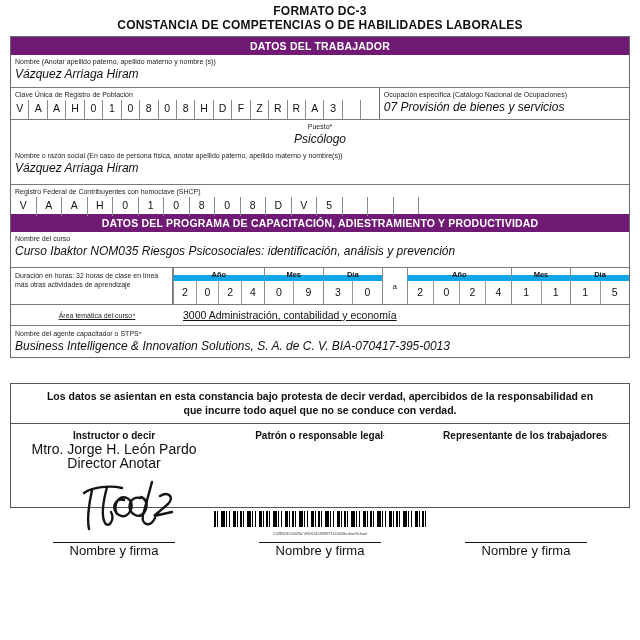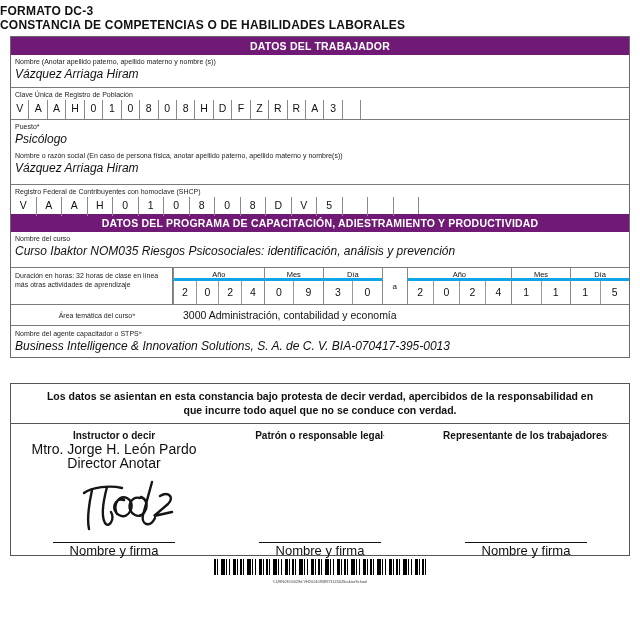--- a/index.html
+++ b/index.html
@@ -1,66 +1,66 @@
 <!DOCTYPE html>
 <html><head>
 <meta charset="utf-8">
 <style>
   * { margin:0; padding:0; box-sizing:border-box; }
   html,body { width:640px; height:640px; background:#fff; font-family:"Liberation Sans", sans-serif; color:#111; }
   .page { position:relative; width:640px; height:640px; overflow:hidden; }
 
   
-  .title { padding-top:4px; font-weight:bold; font-size:12px; line-height:14px; letter-spacing:.2px; }
+  .title { padding-top:4px; text-align:center; font-weight:bold; font-size:12px; line-height:14px; letter-spacing:.2px; }
 
   
   .formbox { margin:4px 10px 0 10px; border:1px solid #6a6a6a; background:#fff; }
   .secbar { background:#701a75; color:#fff; font-weight:bold; font-size:10.5px; text-align:center; line-height:18px; height:18px; letter-spacing:.2px; }
   .lbl { font-size:7px; color:#222; padding:2px 4px 0 4px; line-height:9px; white-space:nowrap; overflow:hidden; }
   .val { font-size:12px; padding:2px 4px 3px 4px; line-height:13px; white-space:nowrap; overflow:hidden;font-style:italic; }
   .bb { border-bottom:1px solid #7a7a7a; }
 
   .f-name { height:33px; }
   .f-company { height:36px; }
   .f-course { height:36px; }
-  .f-puesto { height:29px; }
+  .f-puesto { height:29px;text-align:center; }
   .f-rfc { height:29px; }
   .f-agent { height:31px; }
 
   .split { display:flex; height:32px; }
   .curp-cell { width:59.5%; }
   .occ-cell { flex:1; border-left:1px solid #6a6a6a; }
 
   .cells { display:flex; height:19px; margin-top:1px; }
   .cells .cell { flex:1; text-align:center; font-size:10.5px; line-height:17px; }
   .cells .cell + .cell { border-left:1px solid #8a8a8a; }
   .cells-rfc { width:66%; border-right:1px solid #8a8a8a; }
 
   
   .period-row { display:flex; height:37px; border-bottom:1px solid #7a7a7a; }
   .dur { width:162px; border-right:1px solid #7a7a7a; font-size:7px; line-height:9px; padding:3px 4px; color:#222; }
   .per { width:80px; position:relative; font-size:7.5px; }
   .per .plabel { padding:3px 0 0 4px; line-height:9px; }
   .per .de { position:absolute; right:3px; bottom:4px; font-size:6.5px; }
   .dategrid { flex:1; display:grid; grid-template-columns:4fr 2.6fr 2.6fr 1.1fr 4.6fr 2.6fr 2.6fr; grid-template-rows:13px 1fr; }
-  .dgh { grid-row:1; border-left:1px solid #8a8a8a; border-bottom:3px solid #0ea5e9; font-size:7.5px; text-align:center; line-height:13px; }
+  .dgh { grid-row:1; border-left:1px solid #8a8a8a; border-bottom:6px solid #0ea5e9; font-size:7.5px; text-align:center; line-height:13px;font-weight:bold; }
   .dga { grid-row:1 / 3; grid-column:4; border-left:1px solid #8a8a8a; font-size:8px; display:flex; align-items:center; justify-content:center; }
   .dgc { grid-row:2; border-left:1px solid #8a8a8a; display:flex; }
   .dgc .cell { flex:1; text-align:center; font-size:10.5px; line-height:22px; }
   .dgc .cell + .cell { border-left:1px solid #9a9a9a; }
   .dgc5 { grid-column:5; }
 
   
-  .area-row { display:flex; height:21px; align-items:center; border-bottom:1px solid #7a7a7a; }
+  .area-row { display:flex; height:21px; align-items:center; border-bottom:1px solid #7a7a7a;text-decoration:underline; }
   .area-lbl { width:172px; text-align:center; font-size:7px; color:#222; }
   .area-val { flex:1; font-size:10.5px; }
   .mk { font-size:5.5px; vertical-align:2px; }
 
   
-  .declbox { margin:25px 10px 0 10px; border:1.5px solid #555; height:173px; display:flex; flex-direction:column; }
+  .declbox { margin:25px 10px 0 10px; border:1.5px solid #555; height:125px; display:flex; flex-direction:column; }
   .decl-text { border-bottom:1px solid #555; padding:5px 26px 6px 26px; font-weight:bold; font-size:10.5px; line-height:14px; text-align:center; }
   .sig-row { flex:1; display:flex; padding-top:5px; }
   .sig-col { flex:1; display:flex; flex-direction:column; align-items:center; min-width:0; }
   .sig-title { font-weight:bold; font-size:10px; line-height:13px; white-space:nowrap; }
   .sig-name, .sig-role { font-size:14px; line-height:14px; }
   .sig-img { height:70px; margin-top:2px; align-self:center; transform:translateX(18px); }
   .sig-line { width:122px; border-top:1.5px solid #111; margin-top:auto; }
   .sig-cap { font-size:13px; line-height:12px; padding:2px 0 5px 0; }
 
   
@@ -109,20 +109,24 @@
             <span class="cell">D</span>
             <span class="cell">F</span>
             <span class="cell">Z</span>
             <span class="cell">R</span>
             <span class="cell">R</span>
             <span class="cell">A</span>
             <span class="cell">3</span>
             <span class="cell"></span>
             <span class="cell"></span>
           </div>
+      </div>
+      <div class="occ-cell">
+        <div class="lbl">Ocupación específica (Catálogo Nacional de Ocupaciones)</div>
+        <div class="val">07 Provisión de bienes y servicios</div>
       </div>
     </div>
 
     <div class="f-puesto">
       <div class="lbl">Puesto*</div>
       <div class="val">Psicólogo</div>
     </div>
 
 
     <div class="f-company bb">

